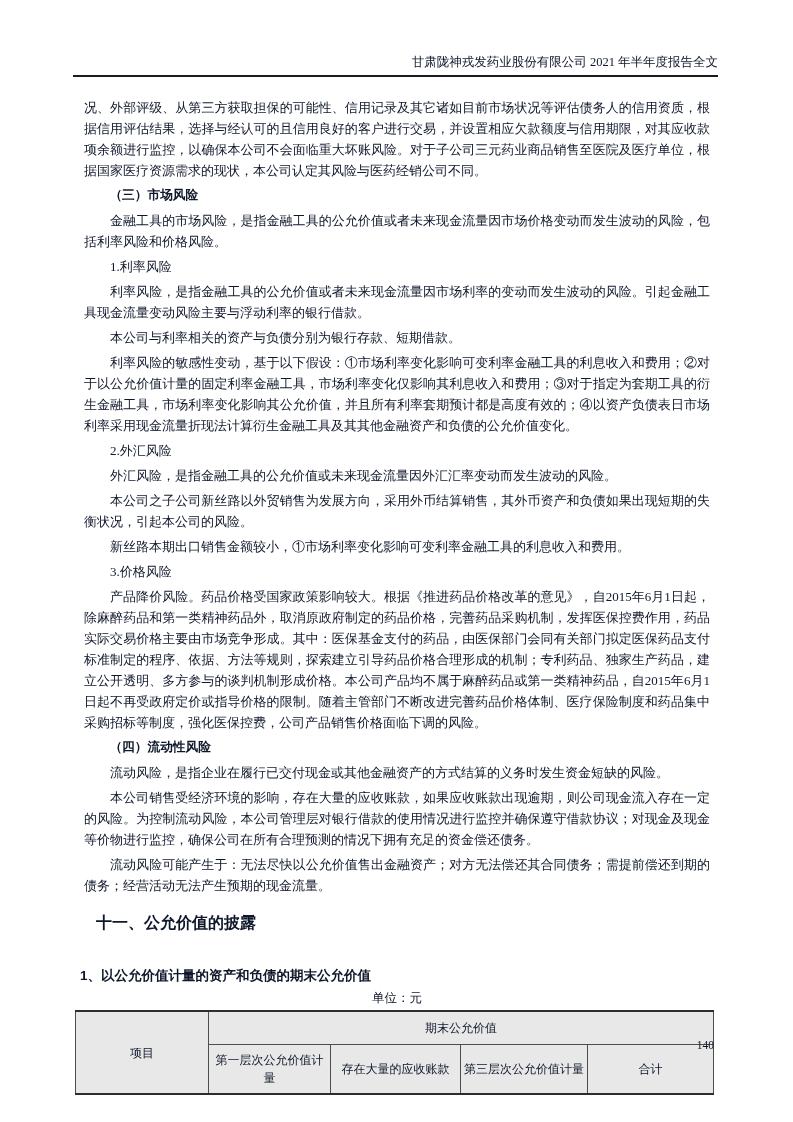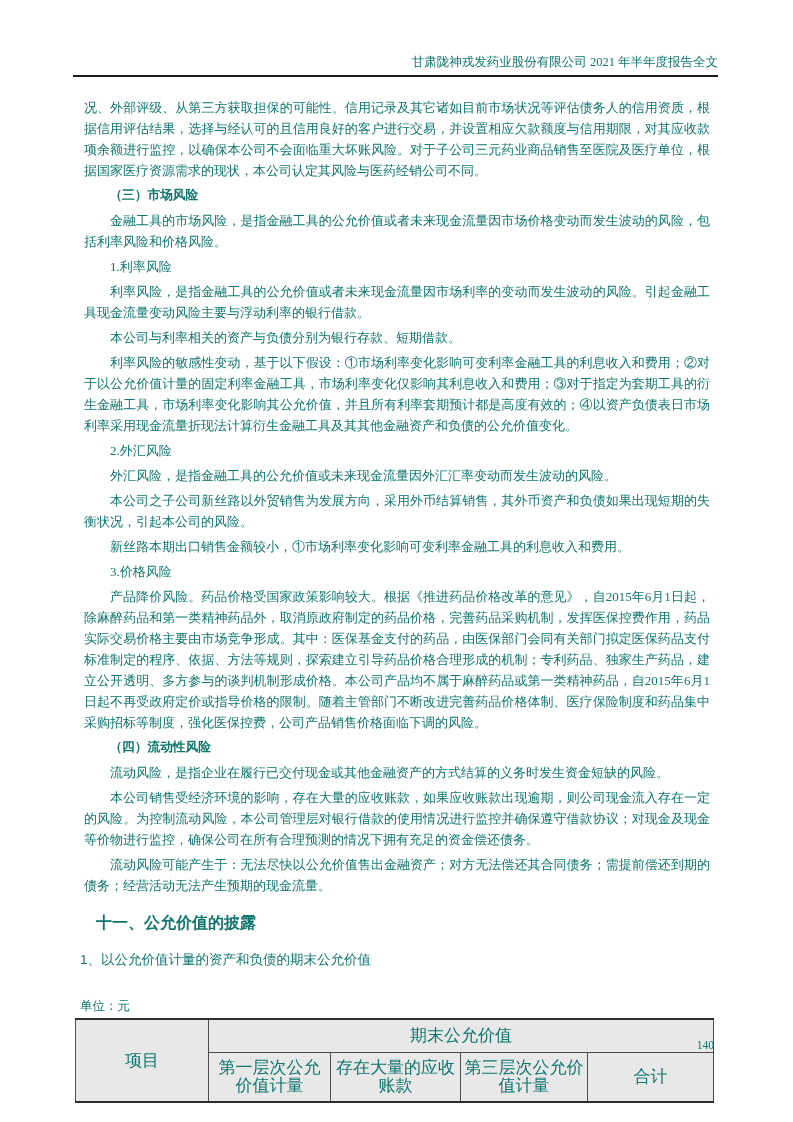--- a/index.html
+++ b/index.html
@@ -2,21 +2,21 @@
 <html><head>
 <meta charset="utf-8">
 <style>
   html,body{margin:0;padding:0;background:#888;}
   .page{
     position:relative;
     width:793px;height:1122px;
     background:#ffffff;
     margin:0 auto;
     font-family:"Liberation Serif","DejaVu Serif",serif;
-    color:#0f766e;
+    color:#0f172a;
     overflow:hidden;
   }
   .header{
     position:absolute;top:54px;left:73px;right:75px;
     text-align:right;
     font-size:12.5px;line-height:16px;
     padding-bottom:5px;
     border-bottom:2px solid #1c1c1c;
   }
   .content{
@@ -35,45 +35,45 @@
     font-family:"Liberation Sans","DejaVu Sans",sans-serif;
     font-size:12.7px !important;
   }
   .h1{
     margin:16px 0 0 16px;
     font-family:"Liberation Sans","DejaVu Sans",sans-serif;
     font-weight:bold;
     font-size:16px;line-height:22px;
   }
   .h2{
-    margin:16px 0 0 0;
+    margin:32px 0 0 0;
     font-family:"Liberation Sans","DejaVu Sans",sans-serif;
-    font-weight:normal;
+    font-weight:bold;
     font-size:13.5px;line-height:20px;
   }
   .unit{
-    margin-top:28px;
-    text-align:left;
+    margin-top:4px;
+    text-align:center;
     font-size:12.5px;line-height:17px;
   }
   table.fv{
     margin-top:3px;
     width:638px;
     margin-left:-5px;
     border-collapse:collapse;
     table-layout:fixed;
     border-top:2px solid #2e2e2e;
     border-bottom:2px solid #2e2e2e;
   }
   table.fv td{
     border:1px solid #4d4d4d;
     background:#e8e8e8;
     text-align:center;
     vertical-align:middle;
-    font-size:17px;
+    font-size:12px;
     line-height:18px;
     padding:2px 2px;
     word-break:break-all;
   }
   tr.r1 td{height:28px;}
   tr.r2 td{height:44px;}
   .footer{
     position:absolute;top:1038px;right:79px;
     font-size:11.5px;line-height:14px;
   }

